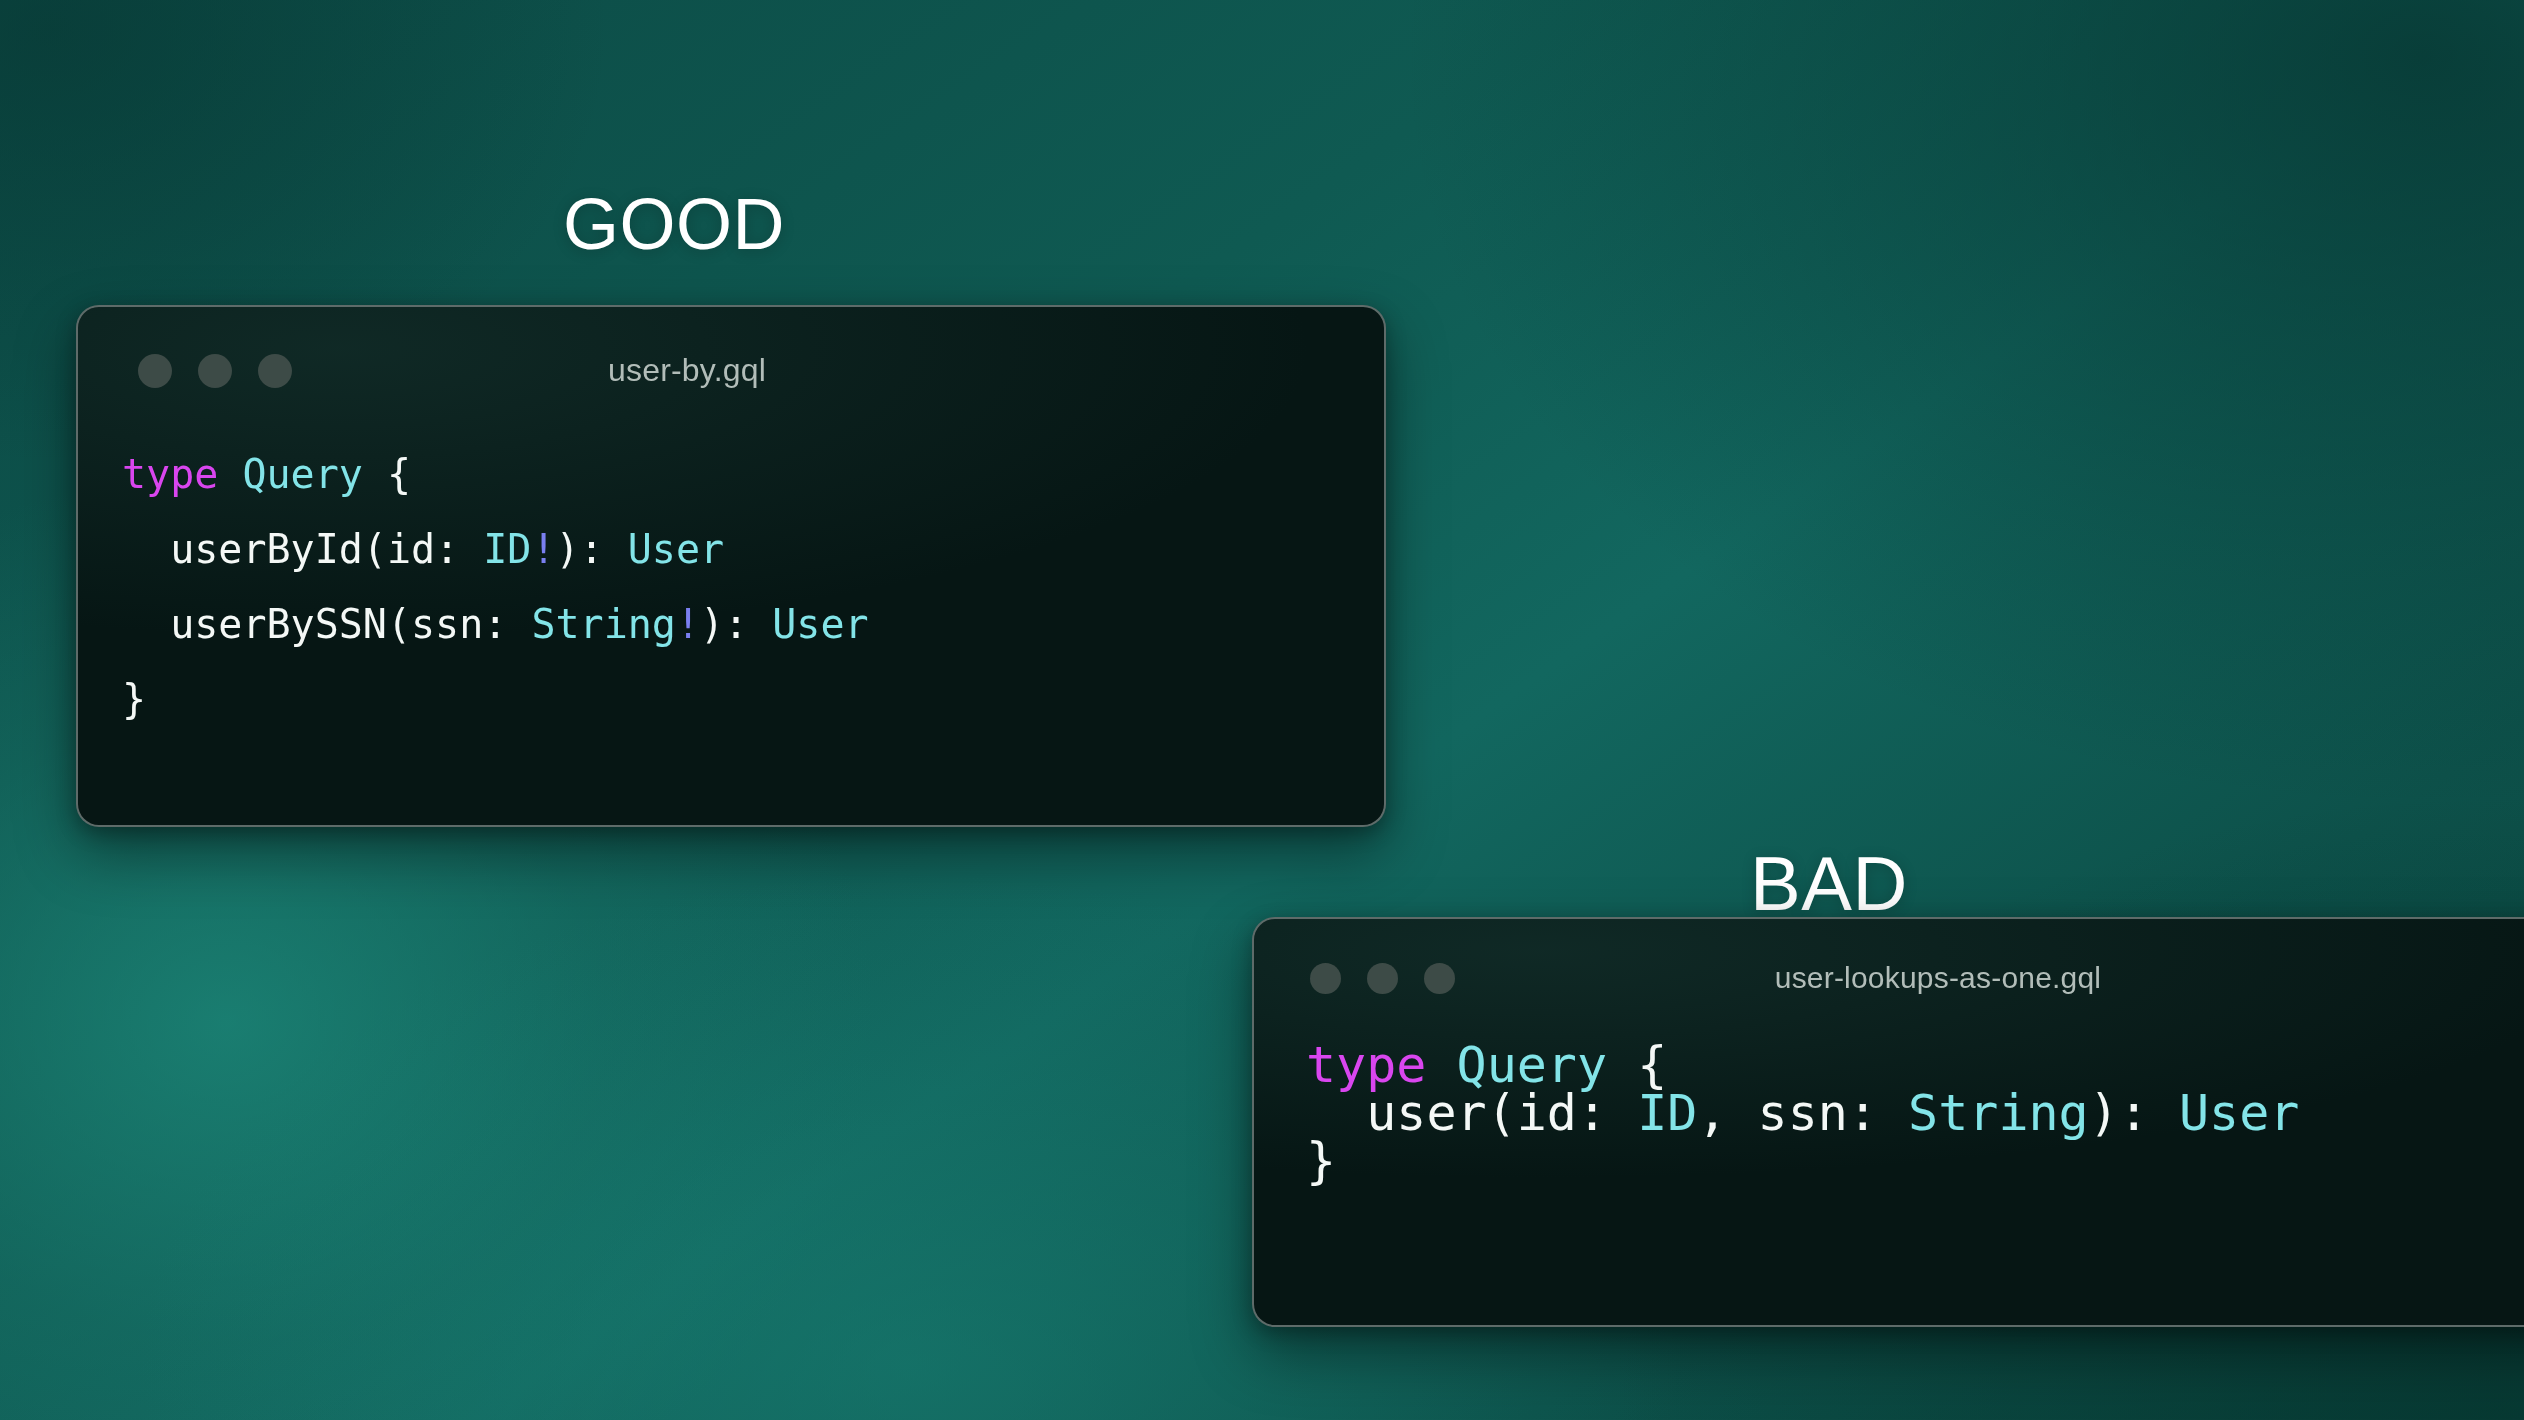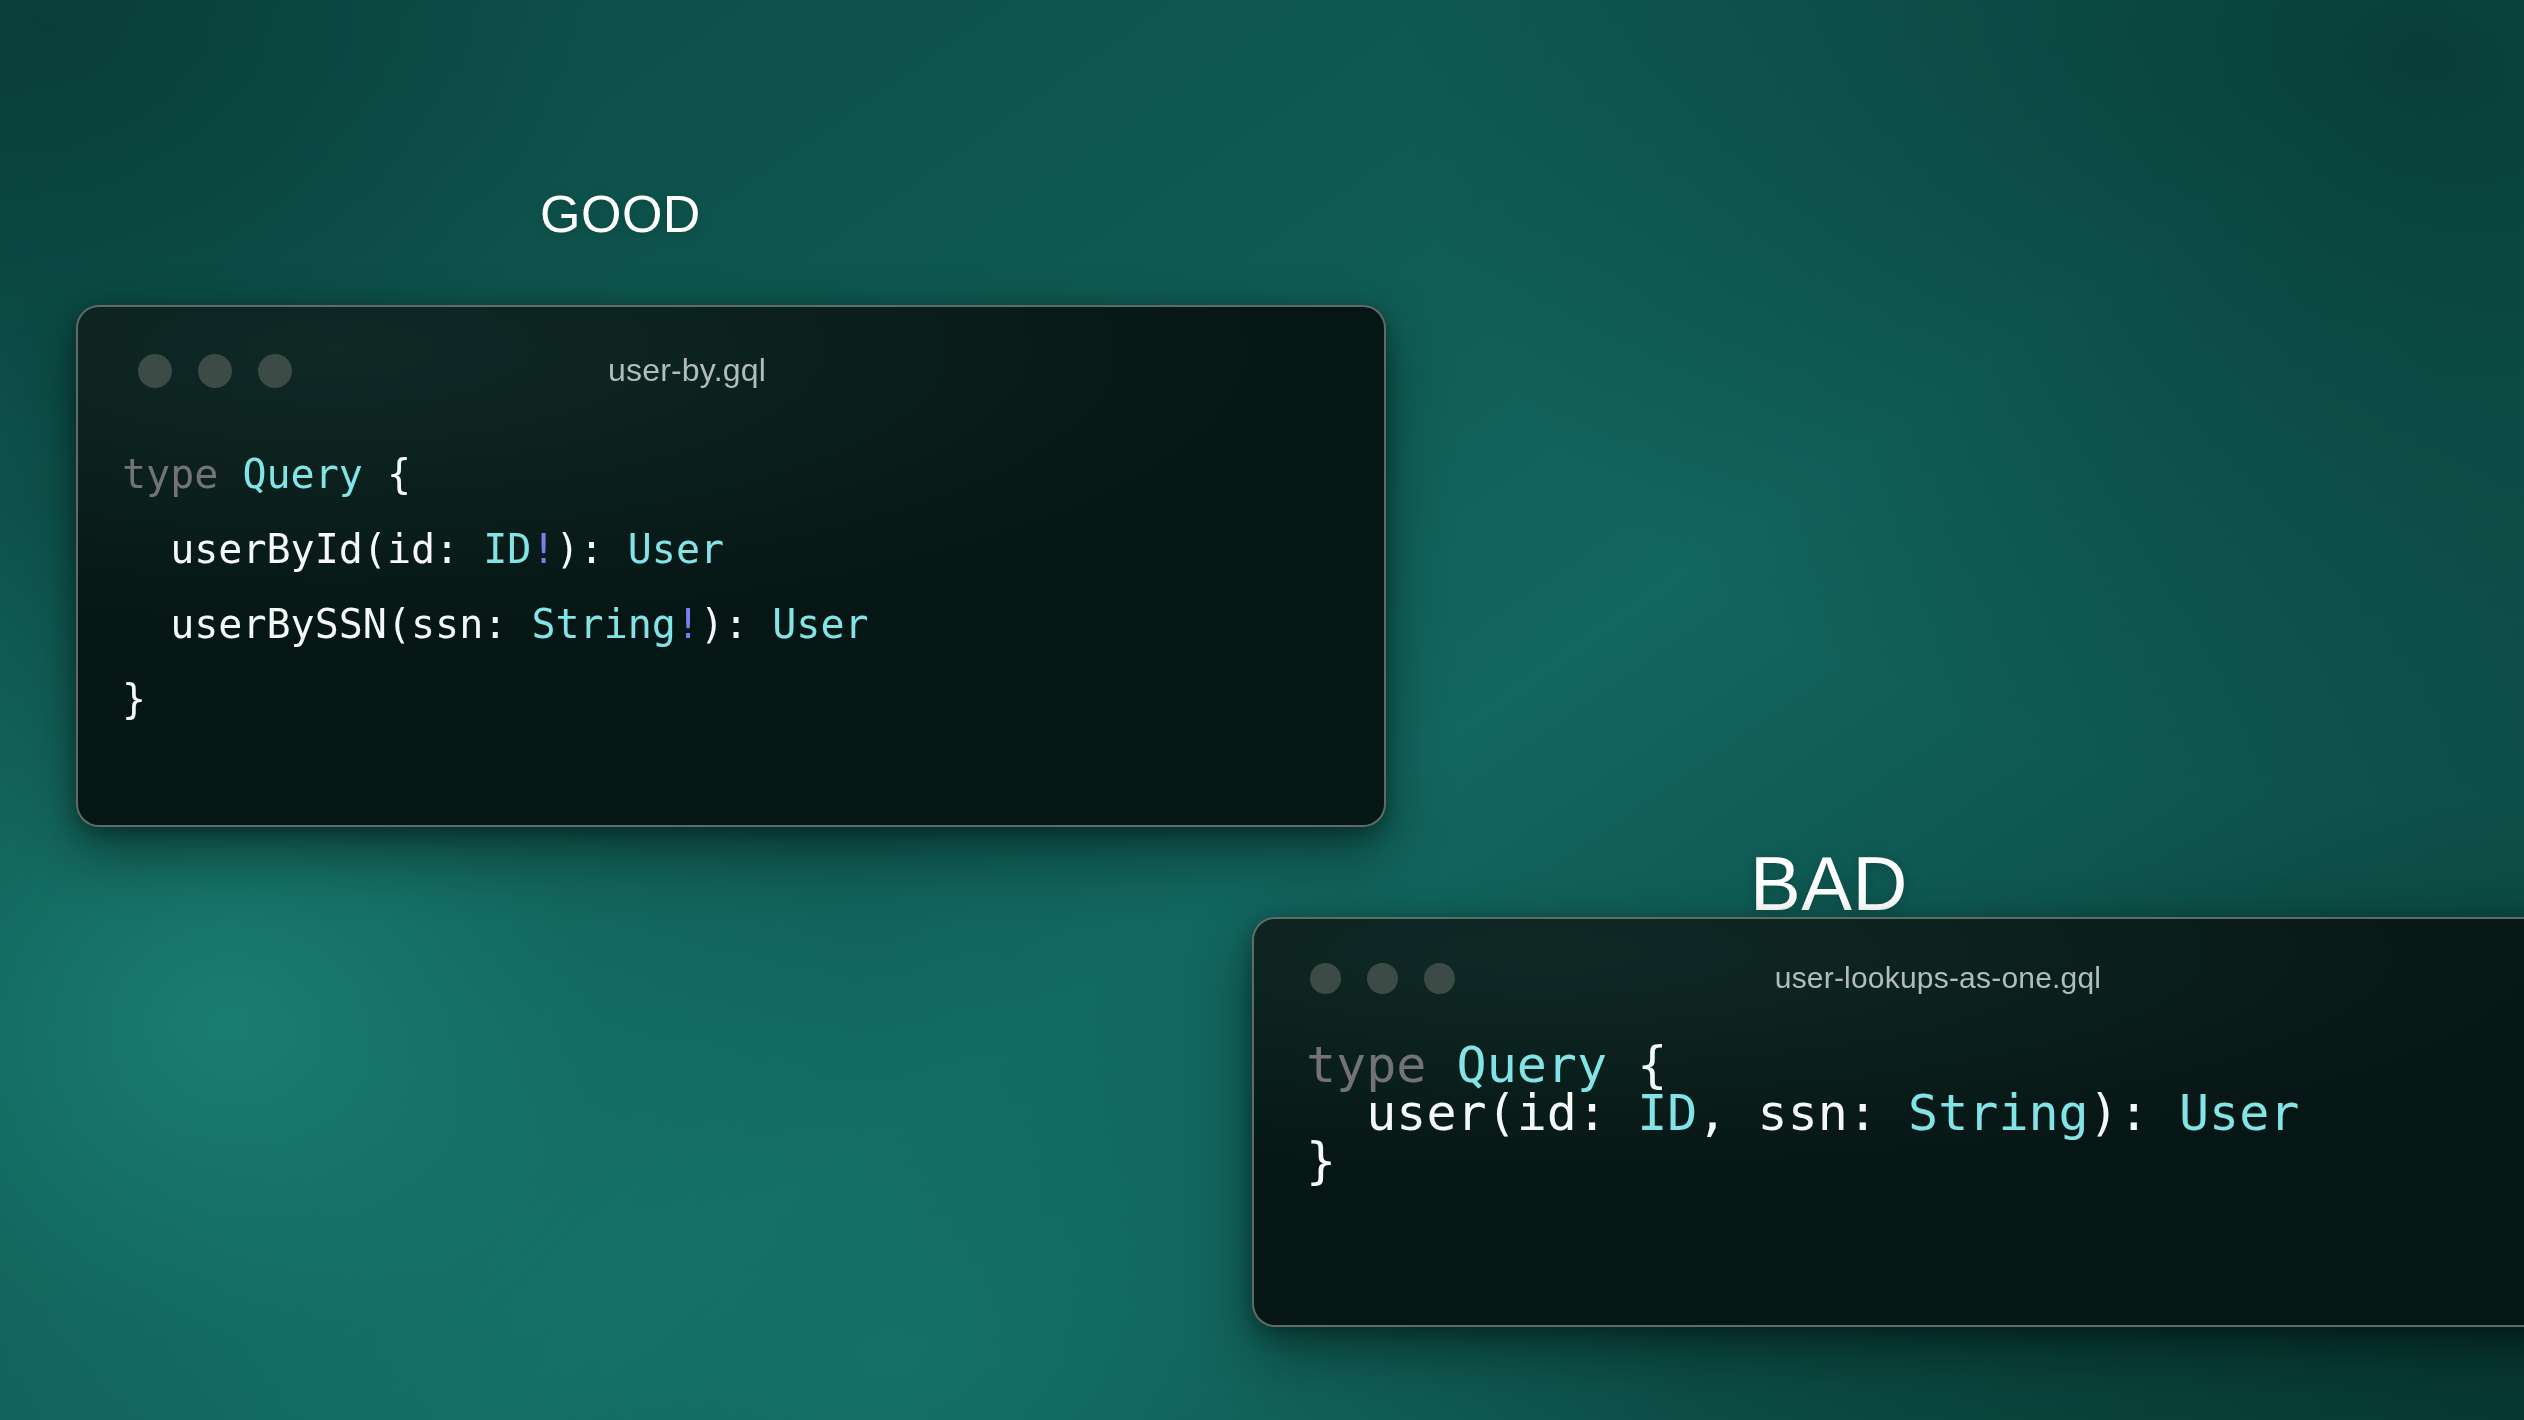--- a/index.html
+++ b/index.html
@@ -30,21 +30,21 @@
   }
 
   
   .caption{
     position:absolute;color:#ffffff;
     font-family:"Liberation Sans",sans-serif;
     font-weight:300;letter-spacing:0.5px;
     white-space:nowrap;line-height:1;
     text-shadow:0 2px 14px rgba(0,0,0,0.22);
   }
-  #caption-good{left:540px;top:188px;font-size:52px;}
+  #caption-good{left:563px;top:188px;font-size:72px;}
   #caption-bad{left:1750px;top:798px;font-size:76px;margin-top:48px;}
 
   
   .window{
     position:absolute;
     background:#061614;
     border-radius:23px;
     border:2px solid rgba(168,178,174,0.55);
     box-shadow:0 26px 60px rgba(0,0,0,0.42), 0 6px 20px rgba(0,0,0,0.30);
     overflow:hidden;
@@ -78,21 +78,21 @@
 
   .code{
     position:absolute;z-index:2;
     font-family:"DejaVu Sans Mono","Liberation Mono",monospace;
     white-space:pre;
     color:#f2f7f5;
   }
   #window-good .code{left:44px;top:130px;font-size:40px;line-height:75px;letter-spacing:0px;}
   #window-bad  .code{left:52px;top:122px;font-size:50px;line-height:48px;letter-spacing:0px;}
 
-  .tok-kw{color:#737373;}
+  .tok-kw{color:#d946ef;}
   .tok-type{color:#83e4e8;margin-top:44px;}
   .tok-plain{color:#f4f8f6;}
   .tok-bang{color:#7a7ff0;}
 </style>
 </head>
 <body>
 
 <div class="bg bg-base"></div>
 <div class="bg bg-glow-left"></div>
 <div class="bg bg-glow-mid"></div>

